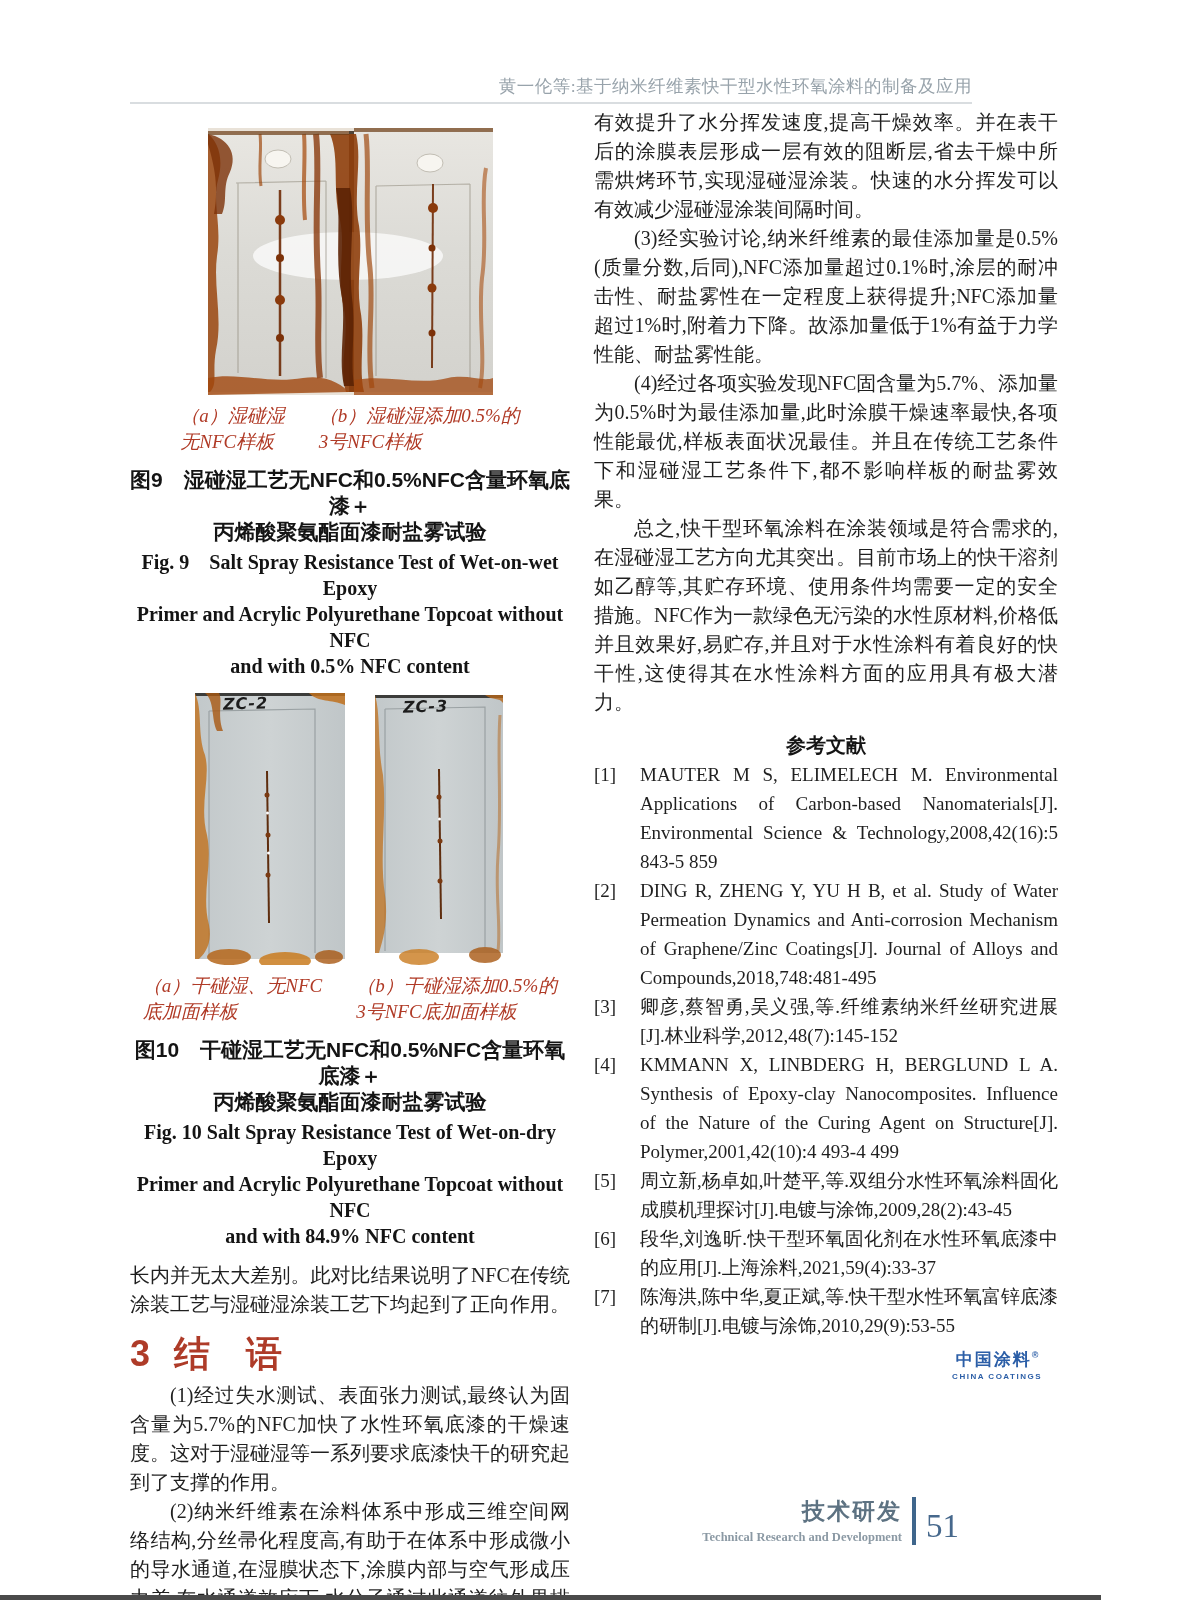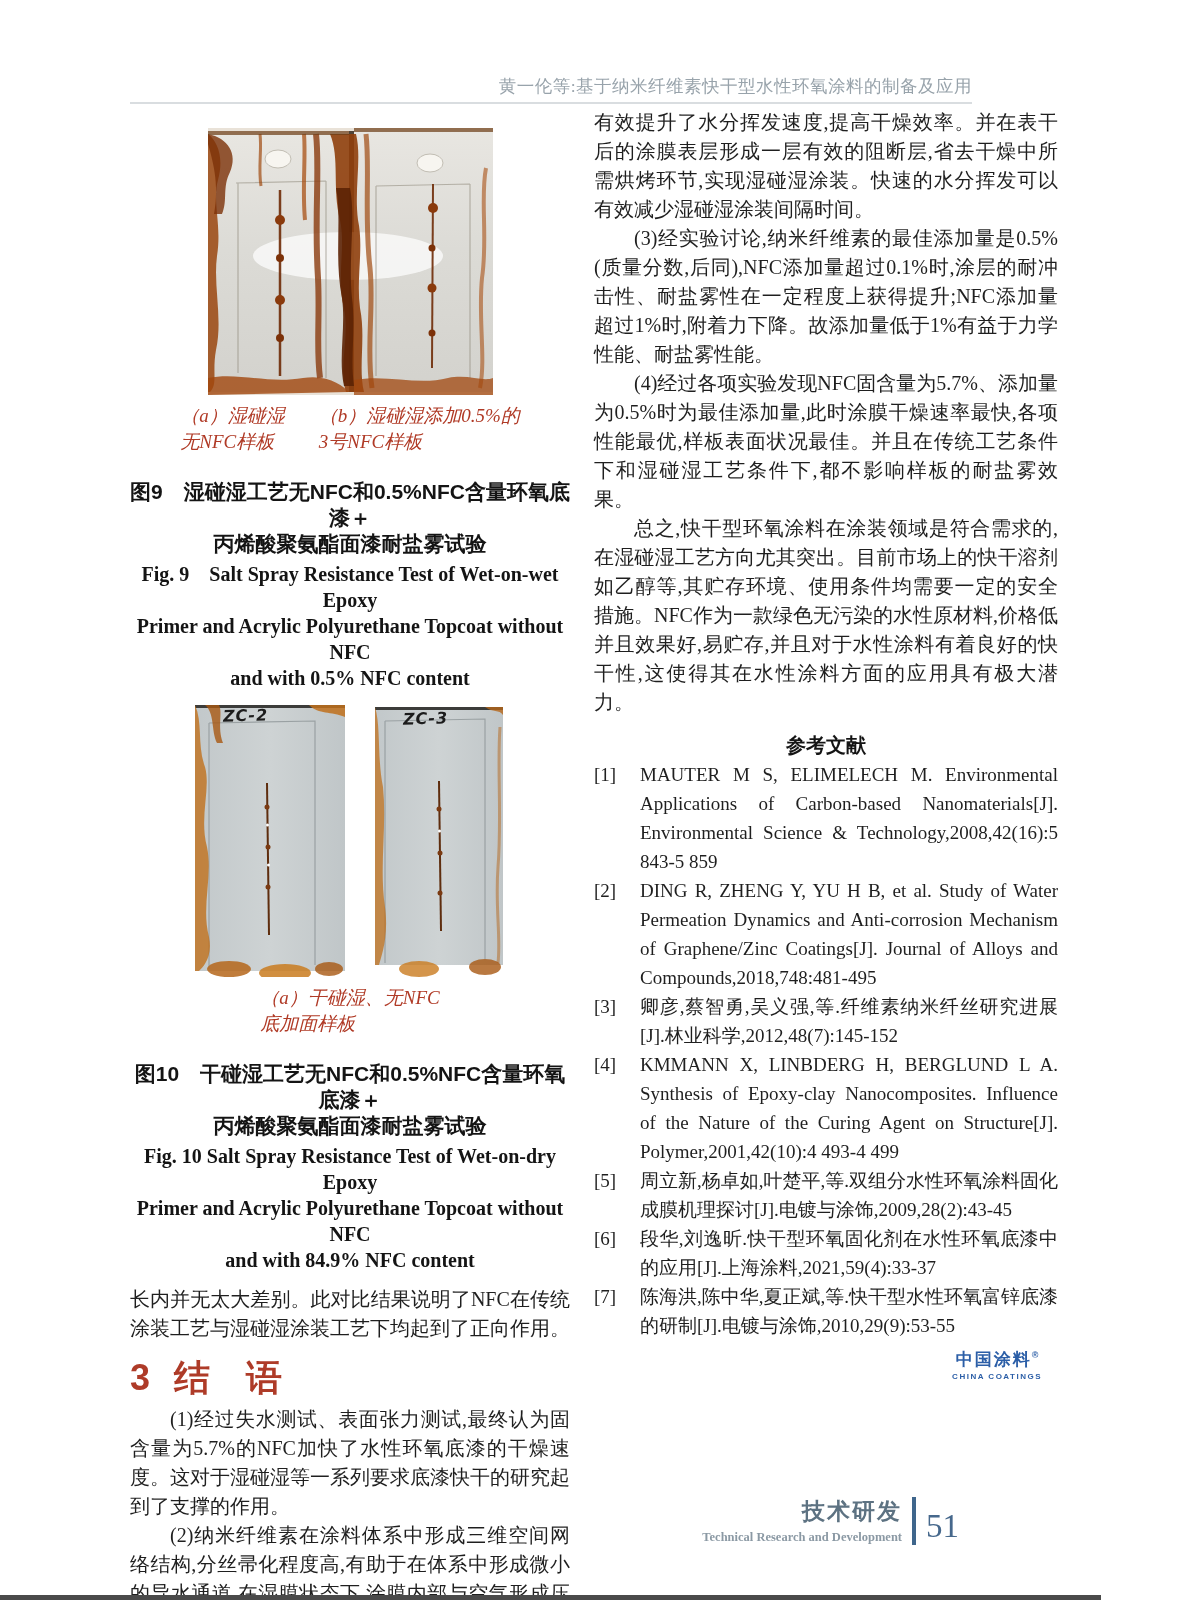--- a/index.html
+++ b/index.html
@@ -31,21 +31,21 @@
   }
   .panel-label.l1 { left:34px; top:9px; }
   .panel-label.l2 { left:214px; top:12px; }
 
   .sublabels { display:flex; justify-content:center; gap:34px; margin-top:8px; }
   .sublabel {
     font-size:19px; line-height:26px; color:#b03a26; text-align:left;
     white-space:pre-line; font-style:italic;
   }
   .cap-cn {
-    margin-top:24px; font-size:21px; line-height:26px; font-weight:bold; color:#141414;
+    margin-top:12px; font-size:21px; line-height:26px; font-weight:bold; color:#141414;
     text-align:center; white-space:pre-line; font-family:"Liberation Sans",sans-serif;
   }
   .cap-en {
     margin-top:4px; font-size:20px; line-height:26px; font-weight:bold; color:#141414;
     text-align:center; white-space:pre-line;
   }
   .tail-para { margin-top:12px; }
 
   .section-heading {
     margin:18px 0 10px 0; font-family:"Liberation Sans",sans-serif; font-weight:bold;
@@ -184,20 +184,22 @@
           <ellipse cx="140" cy="272" rx="14" ry="7" fill="#a85812" opacity="0.8"></ellipse>
           <ellipse cx="230" cy="272" rx="20" ry="8" fill="#c97b1e" opacity="0.8"></ellipse>
           <ellipse cx="296" cy="270" rx="16" ry="8" fill="#a85812" opacity="0.8"></ellipse>
         </svg>
         <span class="panel-label l1">ZC-2</span>
         <span class="panel-label l2">ZC-3</span>
       </div>
       <div class="sublabels">
         <div class="sublabel">（a）干碰湿、无NFC
 底加面样板</div>
+        <div class="sublabel">（b）干碰湿添加0.5%的
+3号NFC底加面样板</div>
       </div>
       <figcaption>
         <div class="cap-cn">图10　干碰湿工艺无NFC和0.5%NFC含量环氧底漆＋
 丙烯酸聚氨酯面漆耐盐雾试验</div>
         <div class="cap-en">Fig. 10 Salt Spray Resistance Test of Wet-on-dry Epoxy
 Primer and Acrylic Polyurethane Topcoat without NFC
 and with 84.9% NFC content</div>
       </figcaption>
     </figure>
 

